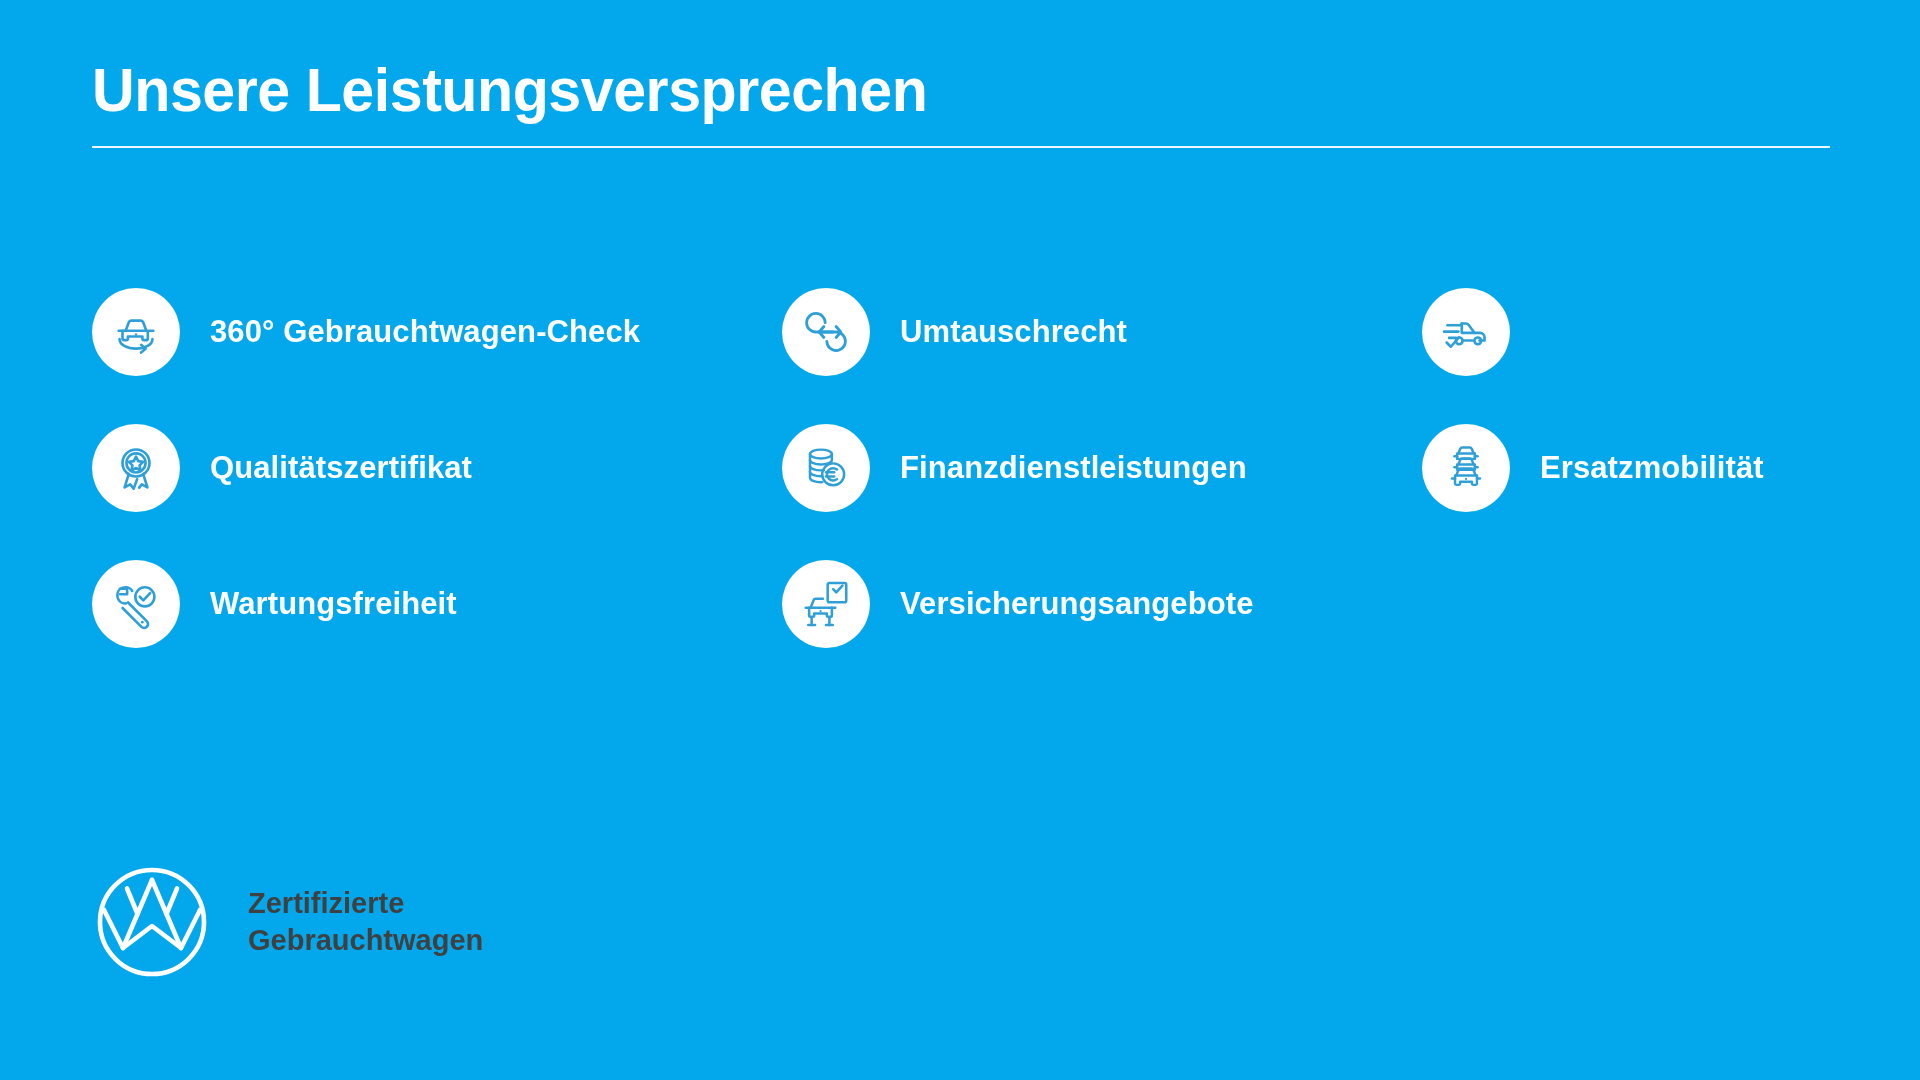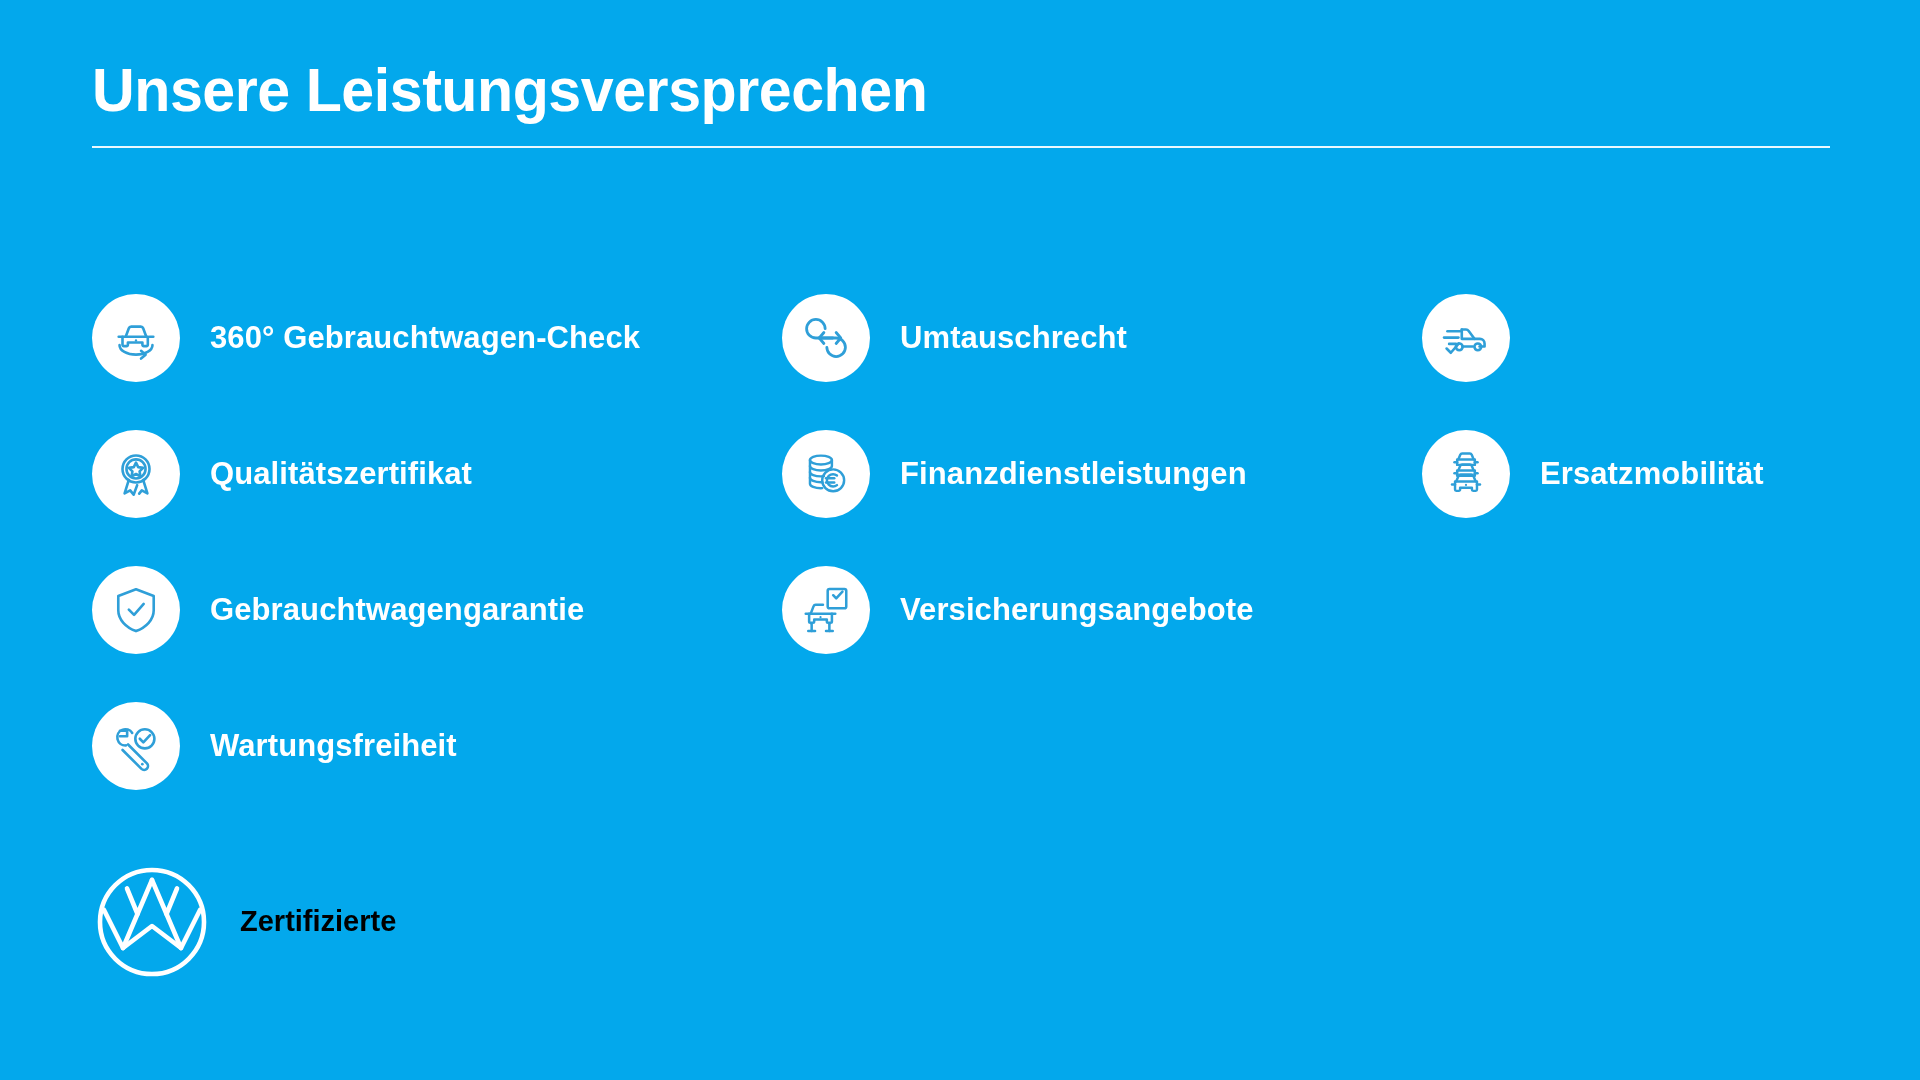--- a/index.html
+++ b/index.html
@@ -46,21 +46,21 @@
     width: 1738px;
     height: 2px;
     background: #ffffff;
     opacity: 0.92;
   }
 
   
   .promise-grid {
     position: absolute;
     left: 92px;
-    top: 270px;
+    top: 264px;
     width: 1790px;
   }
   .grid-cols {
     display: flex;
     align-items: flex-start;
   }
   .col {
     display: flex;
     flex-direction: column;
   }
@@ -105,24 +105,24 @@
     top: 862px;
     display: flex;
     align-items: center;
   }
   .vw-logo {
     width: 120px;
     height: 120px;
     flex: 0 0 auto;
   }
   .brand-text {
-    margin-left: 28px;
+    margin-left: 36px;
     font-size: 29px;
     font-weight: 700;
-    color: #000000;
+    color: #404040;
     line-height: 1.28;
   }
   .brand-text .line {
     display: block;
     white-space: nowrap;
   }
 </style>
 </head>
 <body style="background: rgb(3, 168, 236);">
 
@@ -159,29 +159,20 @@
               <circle cx="32" cy="26" r="16"></circle>
               <circle cx="32" cy="26" r="11.3"></circle>
               <path d="M32 18.6 l2.6 5.3 5.9 0.85 -4.25 4.15 1 5.85 -5.25-2.75 -5.25 2.75 1-5.85 -4.25-4.15 5.9-0.85z"></path>
               <path d="M23.5 39 L18.5 55 l6.6-3.6 4.1 5.1 4.2-11.3"></path>
               <path d="M40.5 39 L45.5 55 l-6.6-3.6 -3.1 3.85"></path>
             </svg>
           </span>
           <span class="promise-label">Qualitätszertifikat</span>
         </div>
 
-        <div class="promise-item">
-          <span class="icon-circle">
-            <svg viewBox="0 0 64 64" fill="none" stroke="#2f9fd8" stroke-width="3.1" stroke-linecap="round" stroke-linejoin="round">
-              <path d="M32 7.5 L53 15.5 v16.8 C53 43.5 44 52.5 32 57 C20 52.5 11 43.5 11 32.3 V15.5z"></path>
-              <path d="M23.5 31.5 l6.2 6.3 11.4-13"></path>
-            </svg>
-          </span>
-          <span class="promise-label">Gebrauchtwagengarantie</span>
-        </div>
 
         <div class="promise-item">
           <span class="icon-circle">
             <svg viewBox="0 0 64 64" fill="none" stroke="#2f9fd8" stroke-width="3.1" stroke-linecap="round" stroke-linejoin="round">
               <path d="M27.5 16.5 a9.6 9.6 0 1 0-7.4 14.8"></path>
               <path d="M13 14 h8.5 v6.5 H13"></path>
               <path d="M22.6 30.2 L45 52.6 a4.6 4.6 0 0 1-6.5 6.5 L16.1 36.7"></path>
               <circle cx="39.5" cy="53.5" r="1.6" fill="#2f9fd8" stroke="none"></circle>
               <circle cx="42.5" cy="23.5" r="11.3"></circle>
               <path d="M36.5 23.4 l4.2 4.3 8-8.6"></path>
@@ -295,16 +286,17 @@
         <circle cx="60" cy="60" r="52"></circle>
         <path d="M60 18 L74.5 52 L85 26.5"></path>
         <path d="M60 18 L45.5 52 L35 26.5"></path>
         <path d="M74.5 52 L89 86 L108 48"></path>
         <path d="M45.5 52 L31 86 L12 48"></path>
         <path d="M89 86 L60 64 L31 86"></path>
       </svg>
     </span>
     <span class="brand-text">
       <span class="line">Zertifizierte</span>
+      <span class="line">Gebrauchtwagen</span>
     </span>
   </div>
 
 </div>
 
 </body></html>

